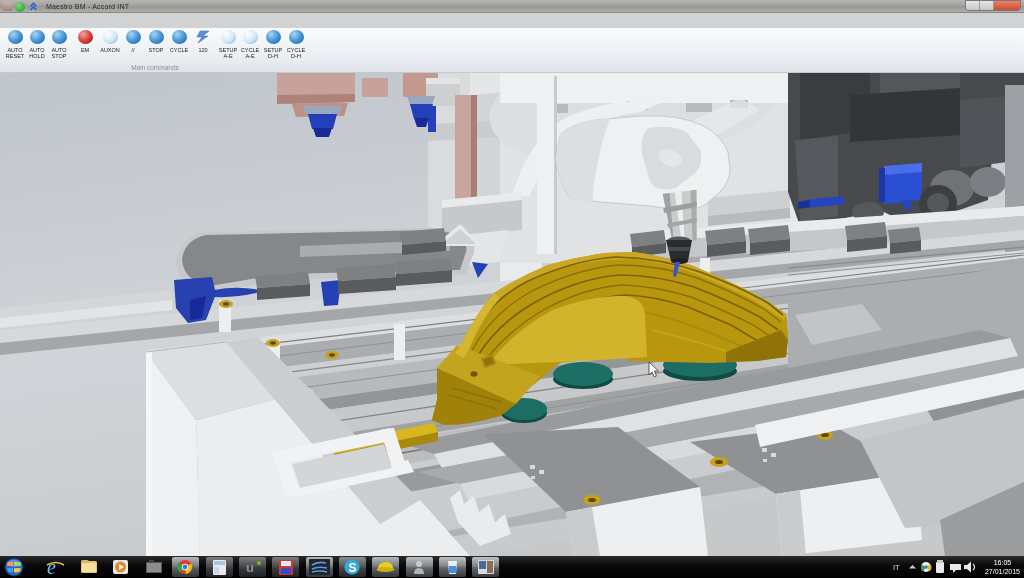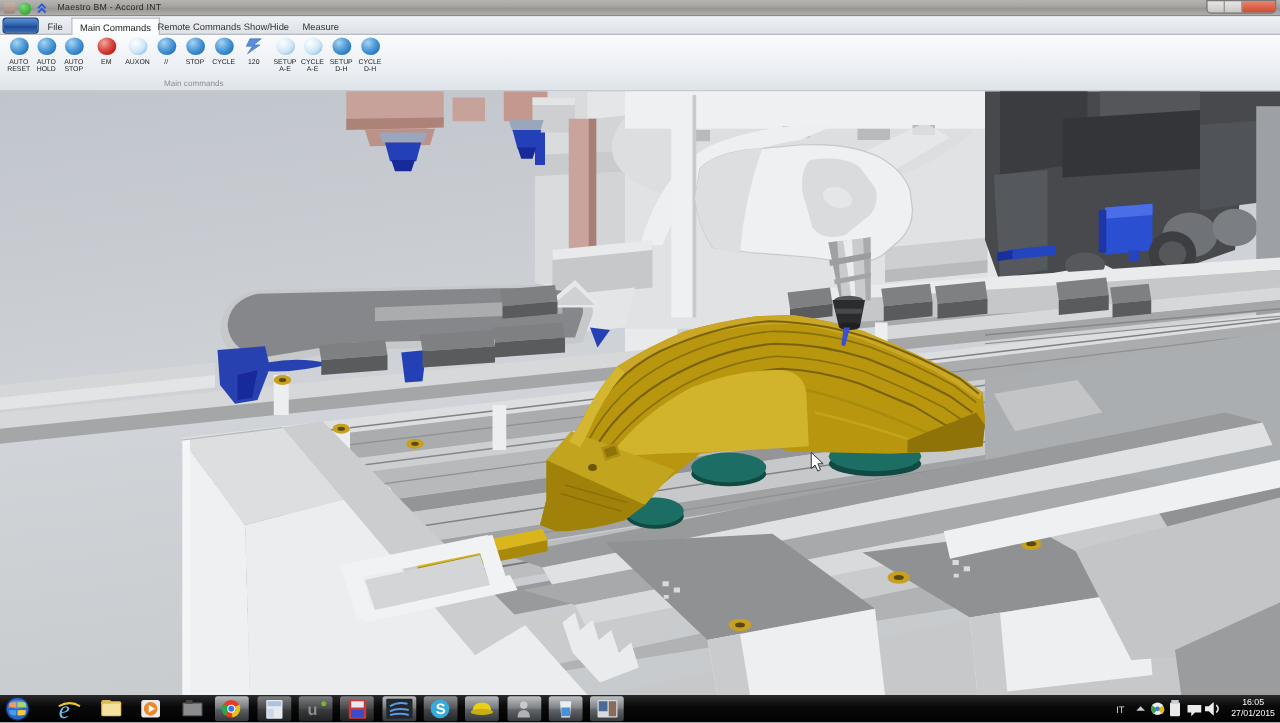--- a/index.html
+++ b/index.html
@@ -51,28 +51,20 @@
         </svg>
     </div>
     <div id="titletext">Maestro BM - Accord INT</div>
     <div class="winbtns">
         <div class="winbtn"></div>
         <div class="winbtn"></div>
         <div class="winbtn"></div>
       </div>
   </div>
 
-  <div id="tabrow">
-    <div id="orb"></div>
-    <div class="tab" style="left:32px;">File</div>
-    <div class="tab sel" style="left:57px;">Main Commands</div>
-    <div class="tab" style="left:120px;">Remote Commands</div>
-    <div class="tab" style="left:189px;">Show/Hide</div>
-    <div class="tab" style="left:236px;">Measure</div>
-  </div>
 
   <div id="ribbon">
     <div class="rbtn" style="left:4px;">
         <div class="ball"></div>
         <div class="rlbl">AUTO
 RESET</div>
       </div>
     <div class="rbtn" style="left:26px;">
         <div class="ball"></div>
         <div class="rlbl">AUTO

